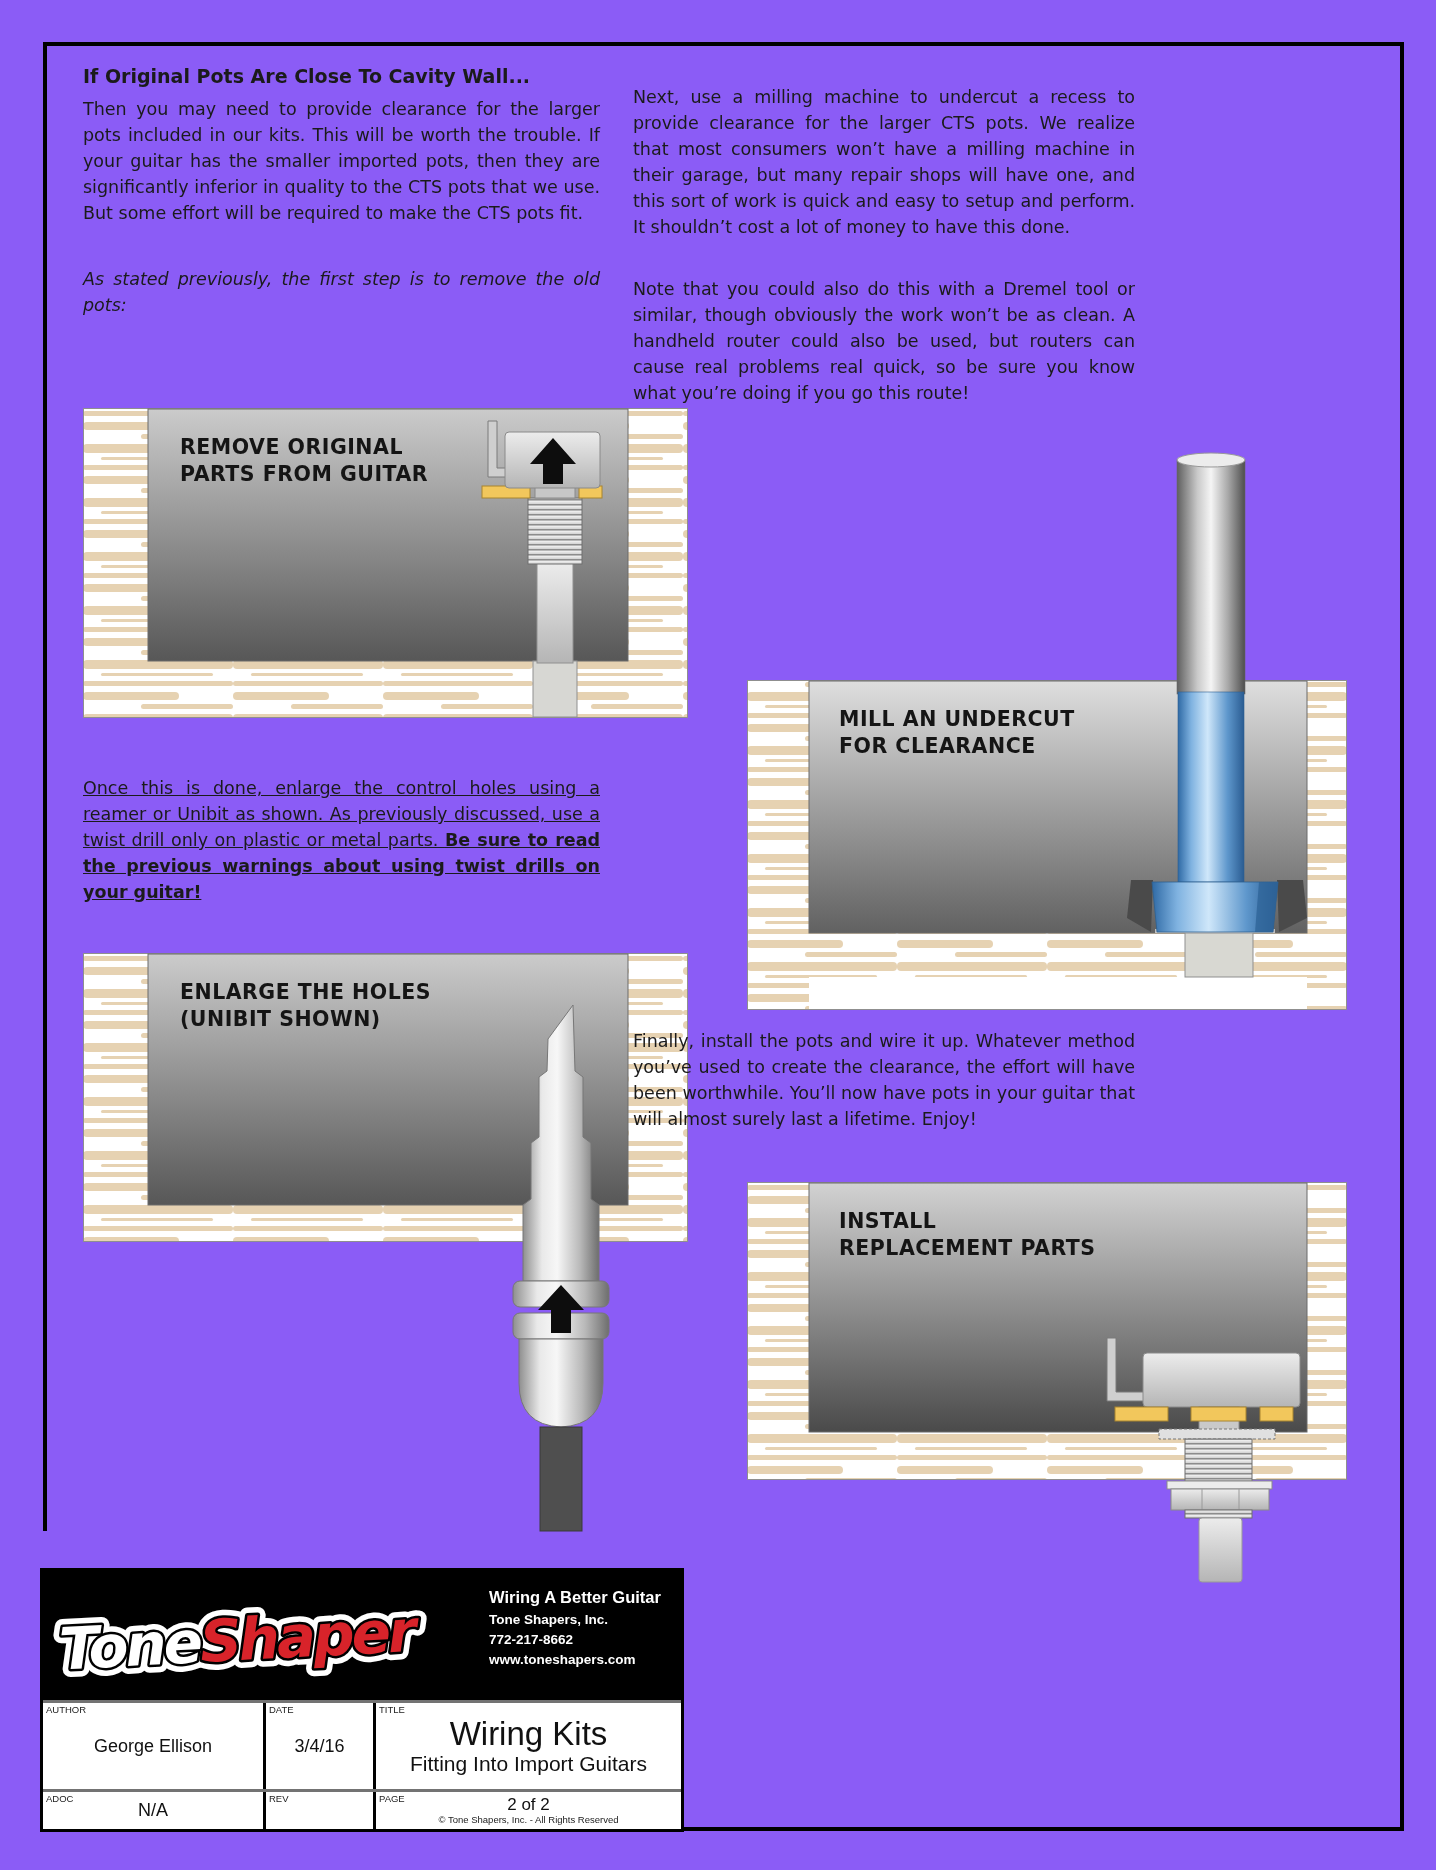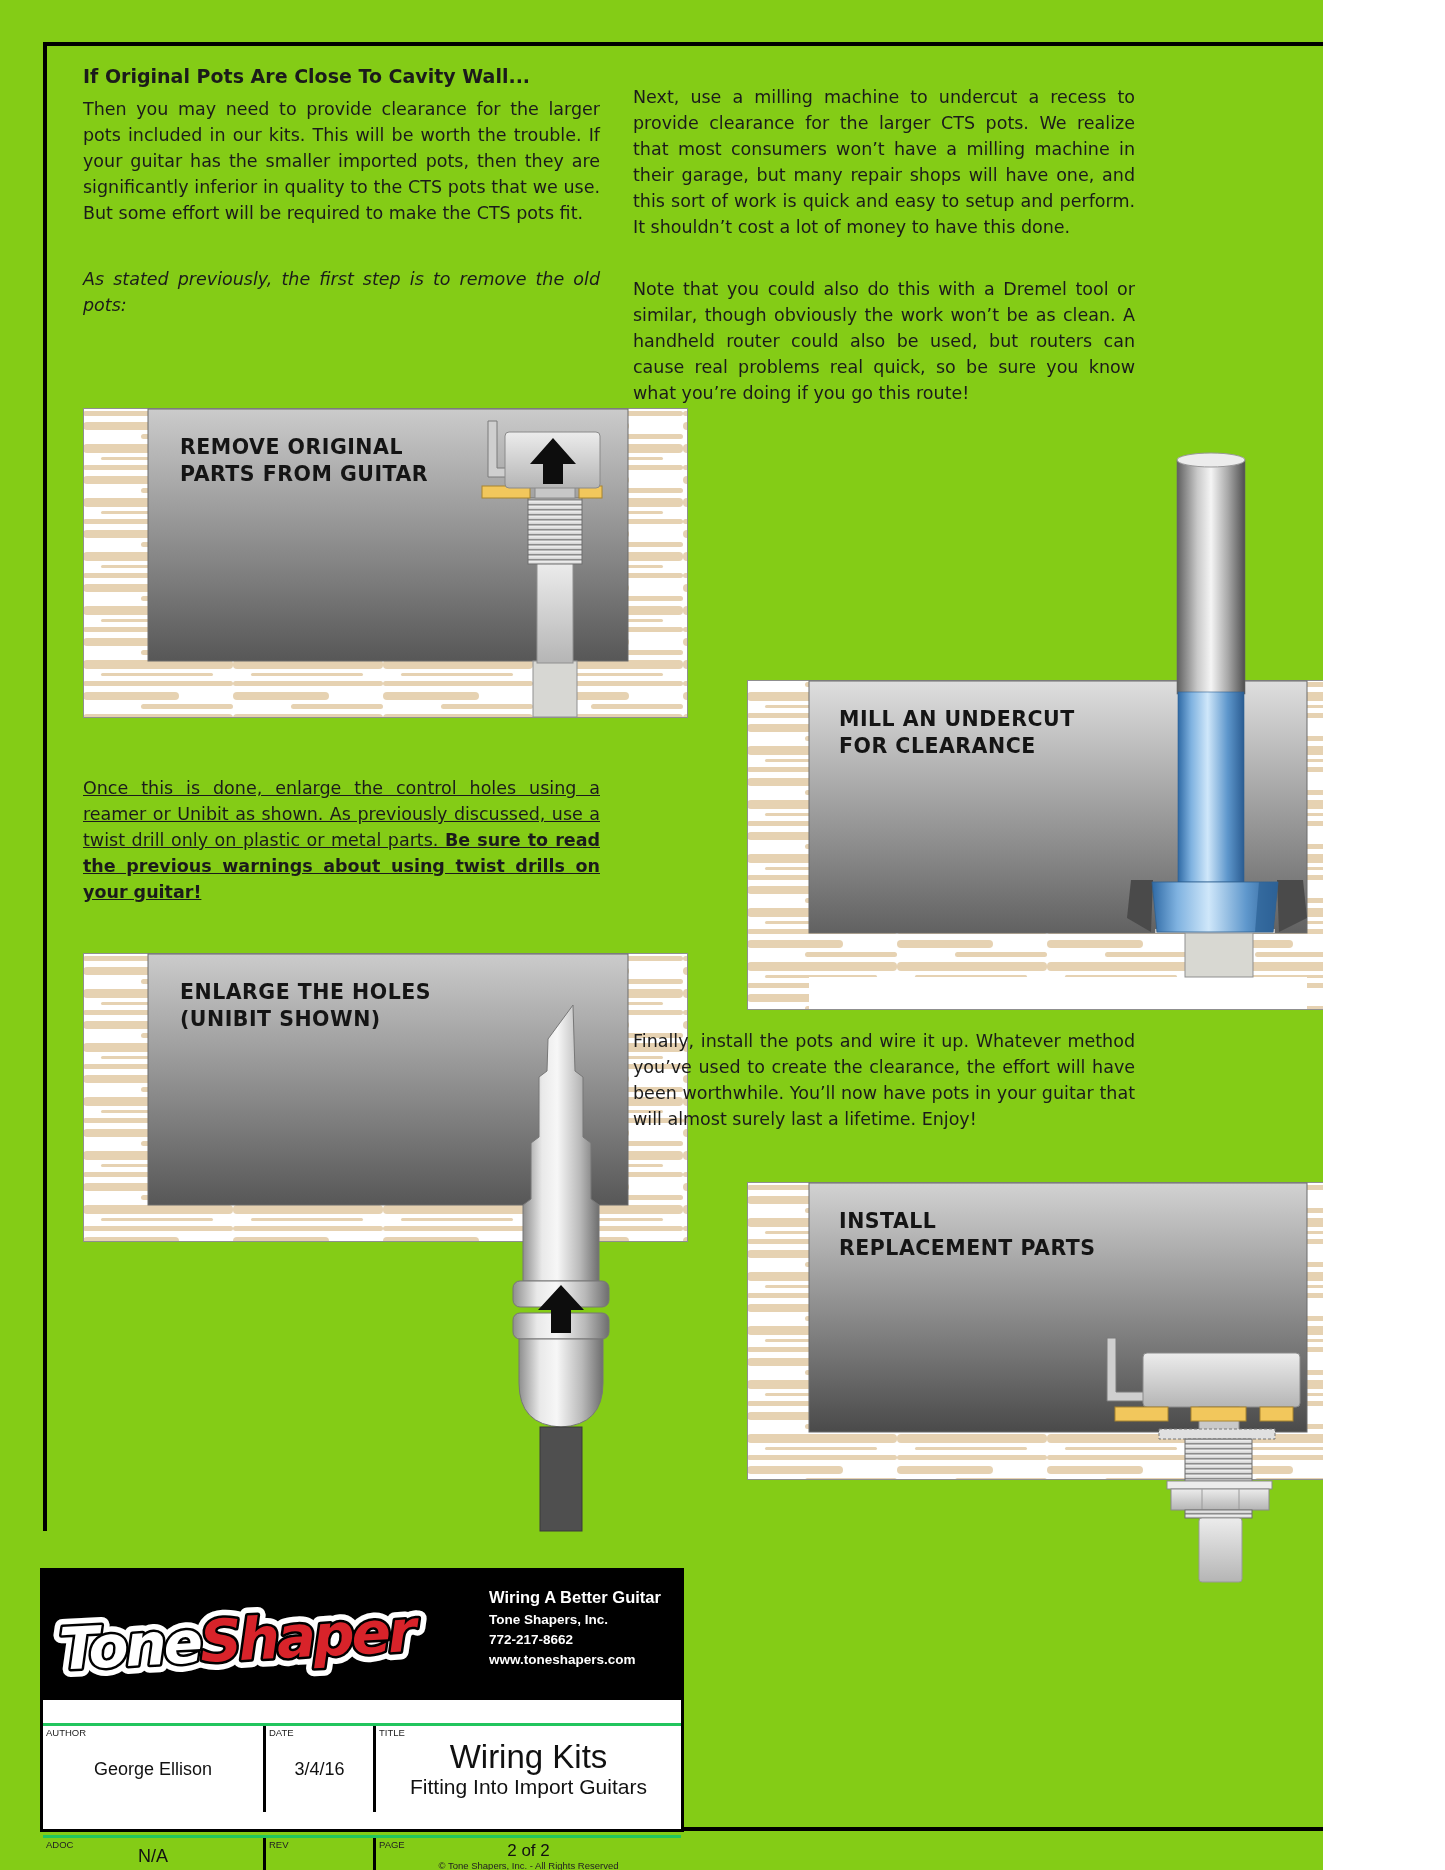--- a/index.html
+++ b/index.html
@@ -1,17 +1,17 @@
 <!DOCTYPE html>
 <html><head>
 <meta charset="utf-8">
 <style>
   html,body{margin:0;padding:0;background:#fff;}
-  .page{position:relative;width:1279px;height:1870px;background:#84cc16;overflow:hidden;
-        font-family:"DejaVu Sans",sans-serif;color:#1b1b1b;padding-left:44px;}
+  .page{position:relative;width:1436px;height:1870px;background:#8b5cf6;overflow:hidden;
+        font-family:"DejaVu Sans",sans-serif;color:#1b1b1b;}
   
   .frame{position:absolute;background:#000;}
   #frame-top{left:43px;top:42px;width:1361px;height:4px;}
   #frame-left{left:43px;top:42px;width:4px;height:1489px;}
   #frame-right{left:1400px;top:42px;width:4px;height:1789px;}
   #frame-bottom{left:683px;top:1827px;width:721px;height:4px;}
 
   
   .bodytext{font-size:17.5px;line-height:26px;text-align:justify;margin:0;}
   .col-left{position:absolute;left:83px;top:64px;width:517px;}
@@ -34,21 +34,21 @@
   .titleblock{position:absolute;left:40px;top:1568px;width:644px;height:264px;
               border:3px solid #000;box-sizing:border-box;background:#fff;
               font-family:"Liberation Sans",sans-serif;}
   .tb-logo{position:relative;height:129px;background:#000;overflow:hidden;}
   .logo-svg{position:absolute;left:6px;top:4px;}
   .logo-text{font-family:"DejaVu Sans",sans-serif;font-weight:700;font-style:italic;
              font-size:58px;letter-spacing:-3px;}
   .tb-info{position:absolute;left:446px;top:16px;color:#fff;line-height:20px;}
   .tb-info .tag{font-size:16.5px;font-weight:700;margin-bottom:3px;}
   .tb-info .ln{font-size:13.5px;font-weight:700;}
-  .tb-row{display:flex;border-top:3px solid #22c55e;margin-top:23px;}
+  .tb-row{display:flex;border-top:3px solid #737373;}
   .tb-row1{height:86px;}
   .tb-row2{height:37px;}
   .tb-cell{position:relative;display:flex;flex-direction:column;align-items:center;
            justify-content:center;box-sizing:border-box;}
   .tb-cell + .tb-cell{border-left:3px solid #000;}
   .c-author{width:220px;}
   .c-date{width:110px;}
   .c-title{flex:1;}
   .tb-label{position:absolute;top:1px;left:3px;font-size:9.5px;color:#222;font-weight:400;}
   .tb-val{font-size:18px;color:#111;}

